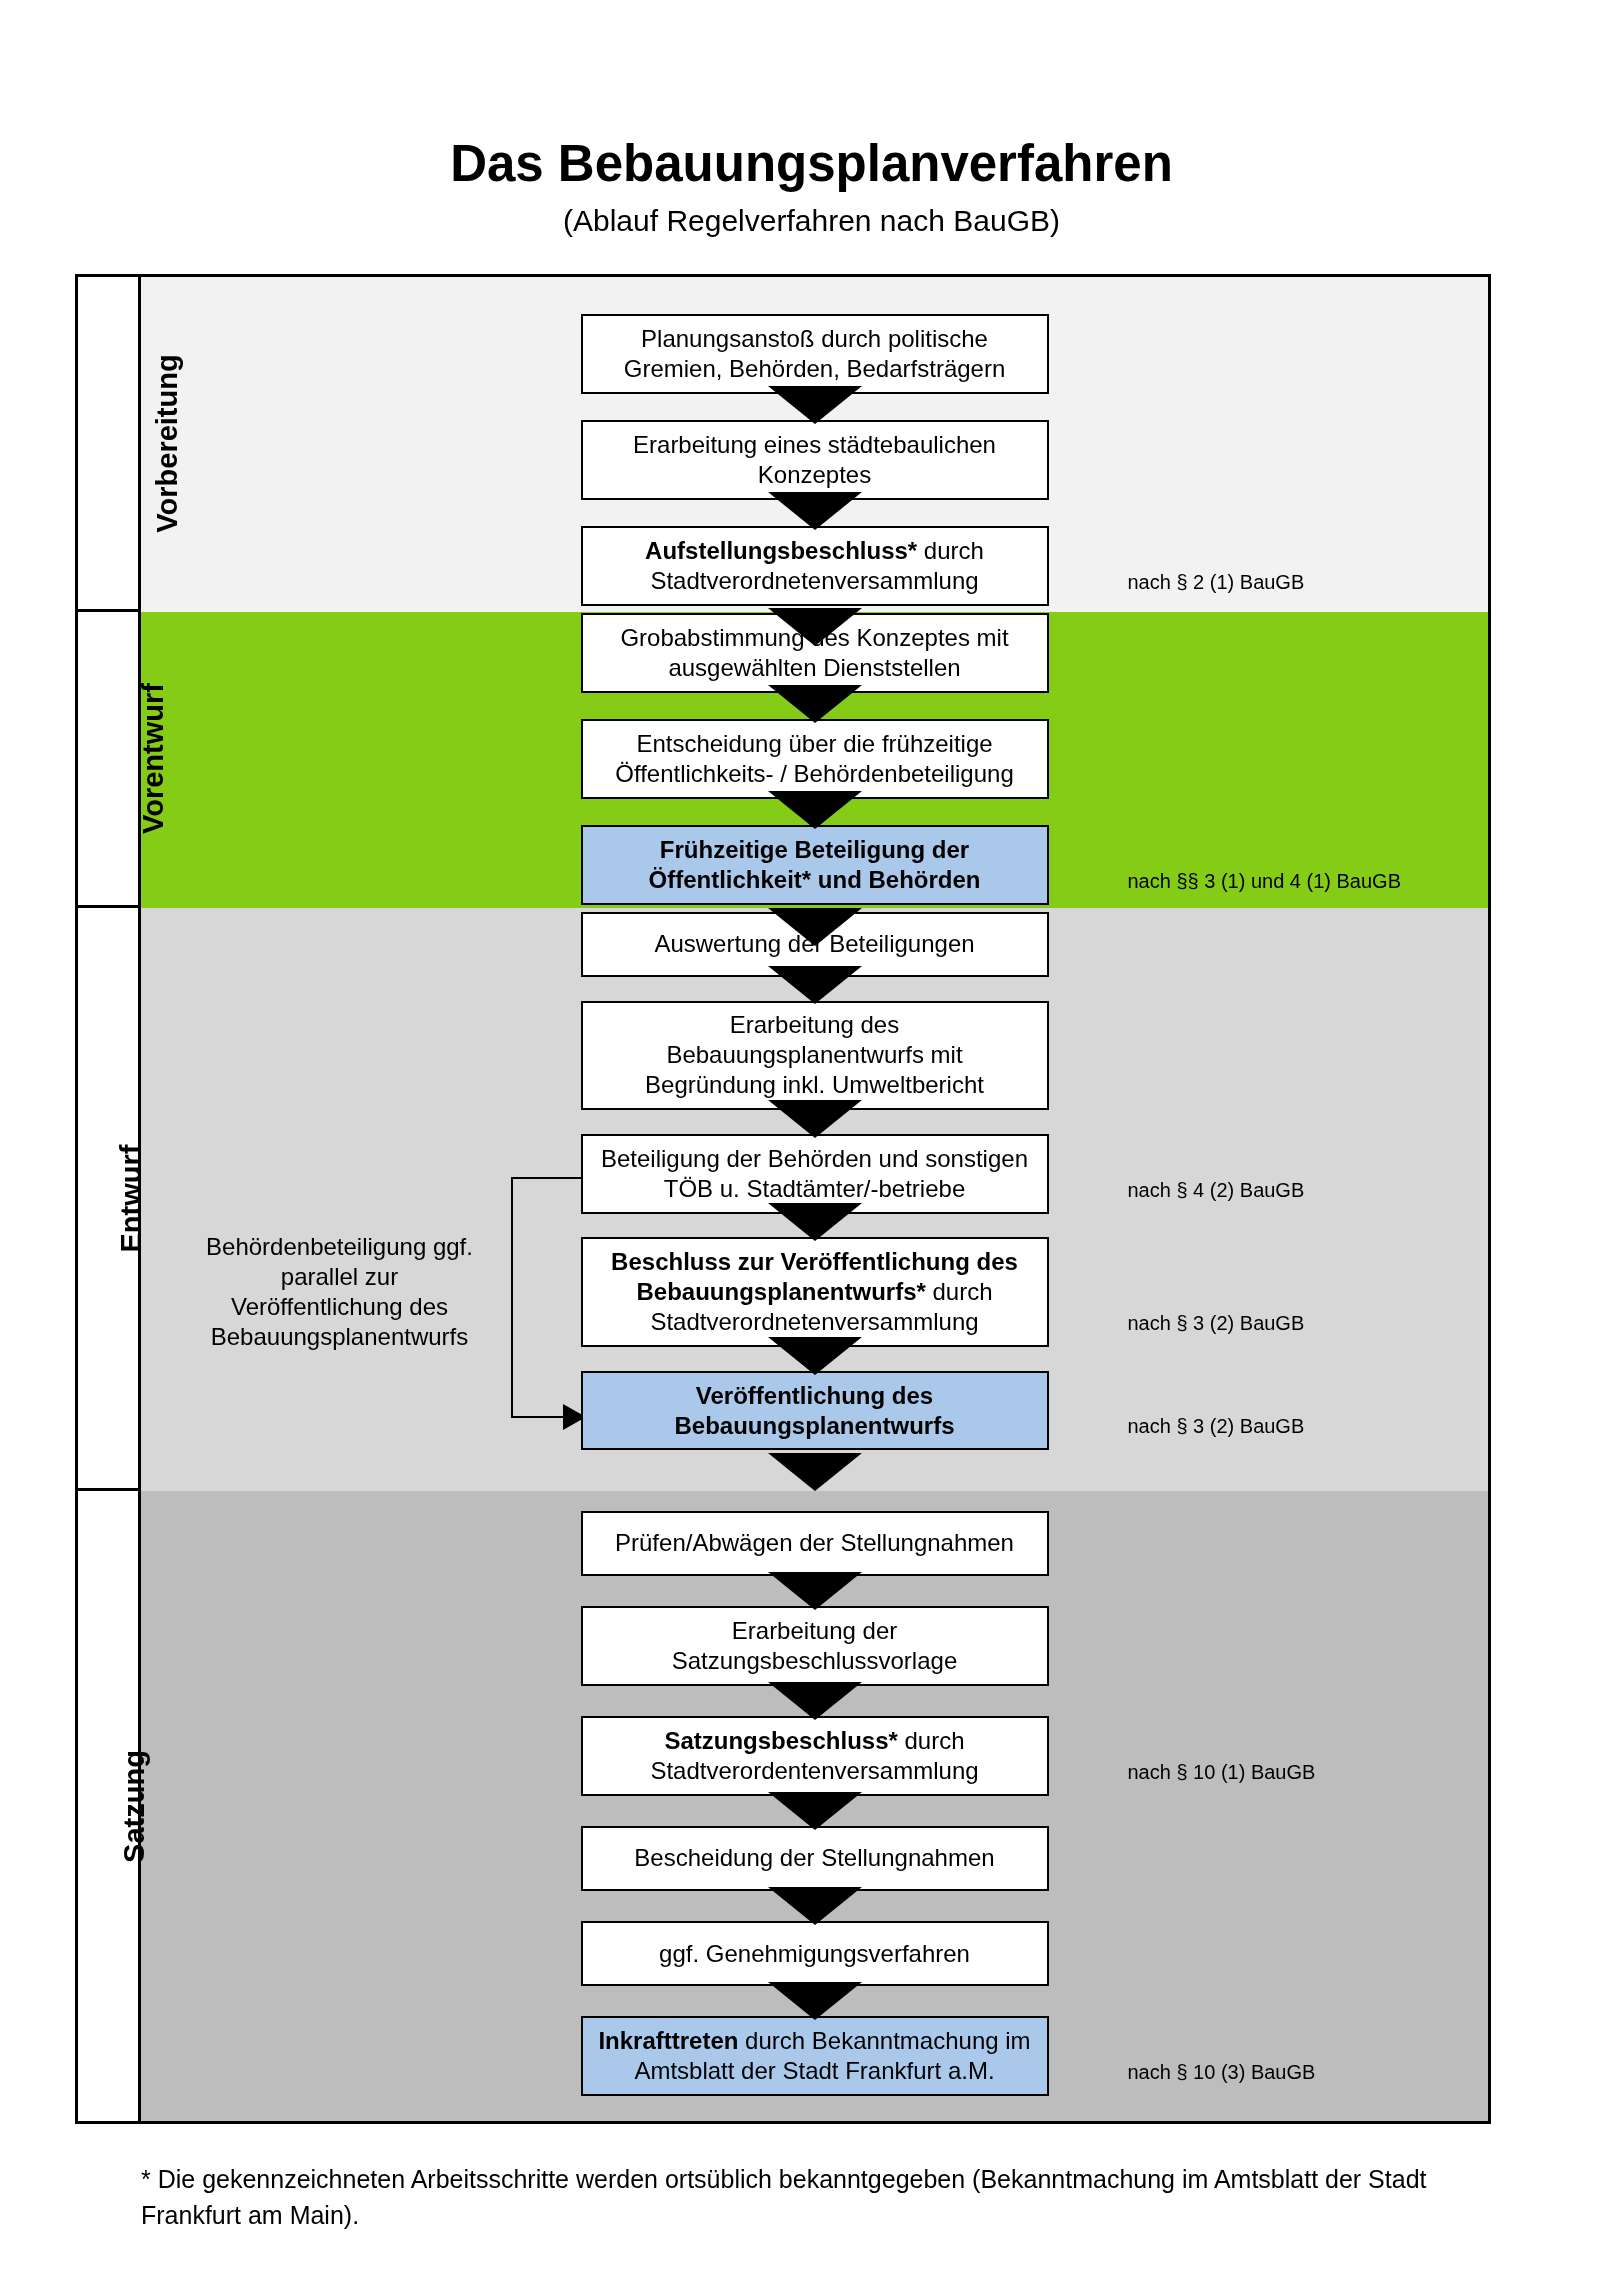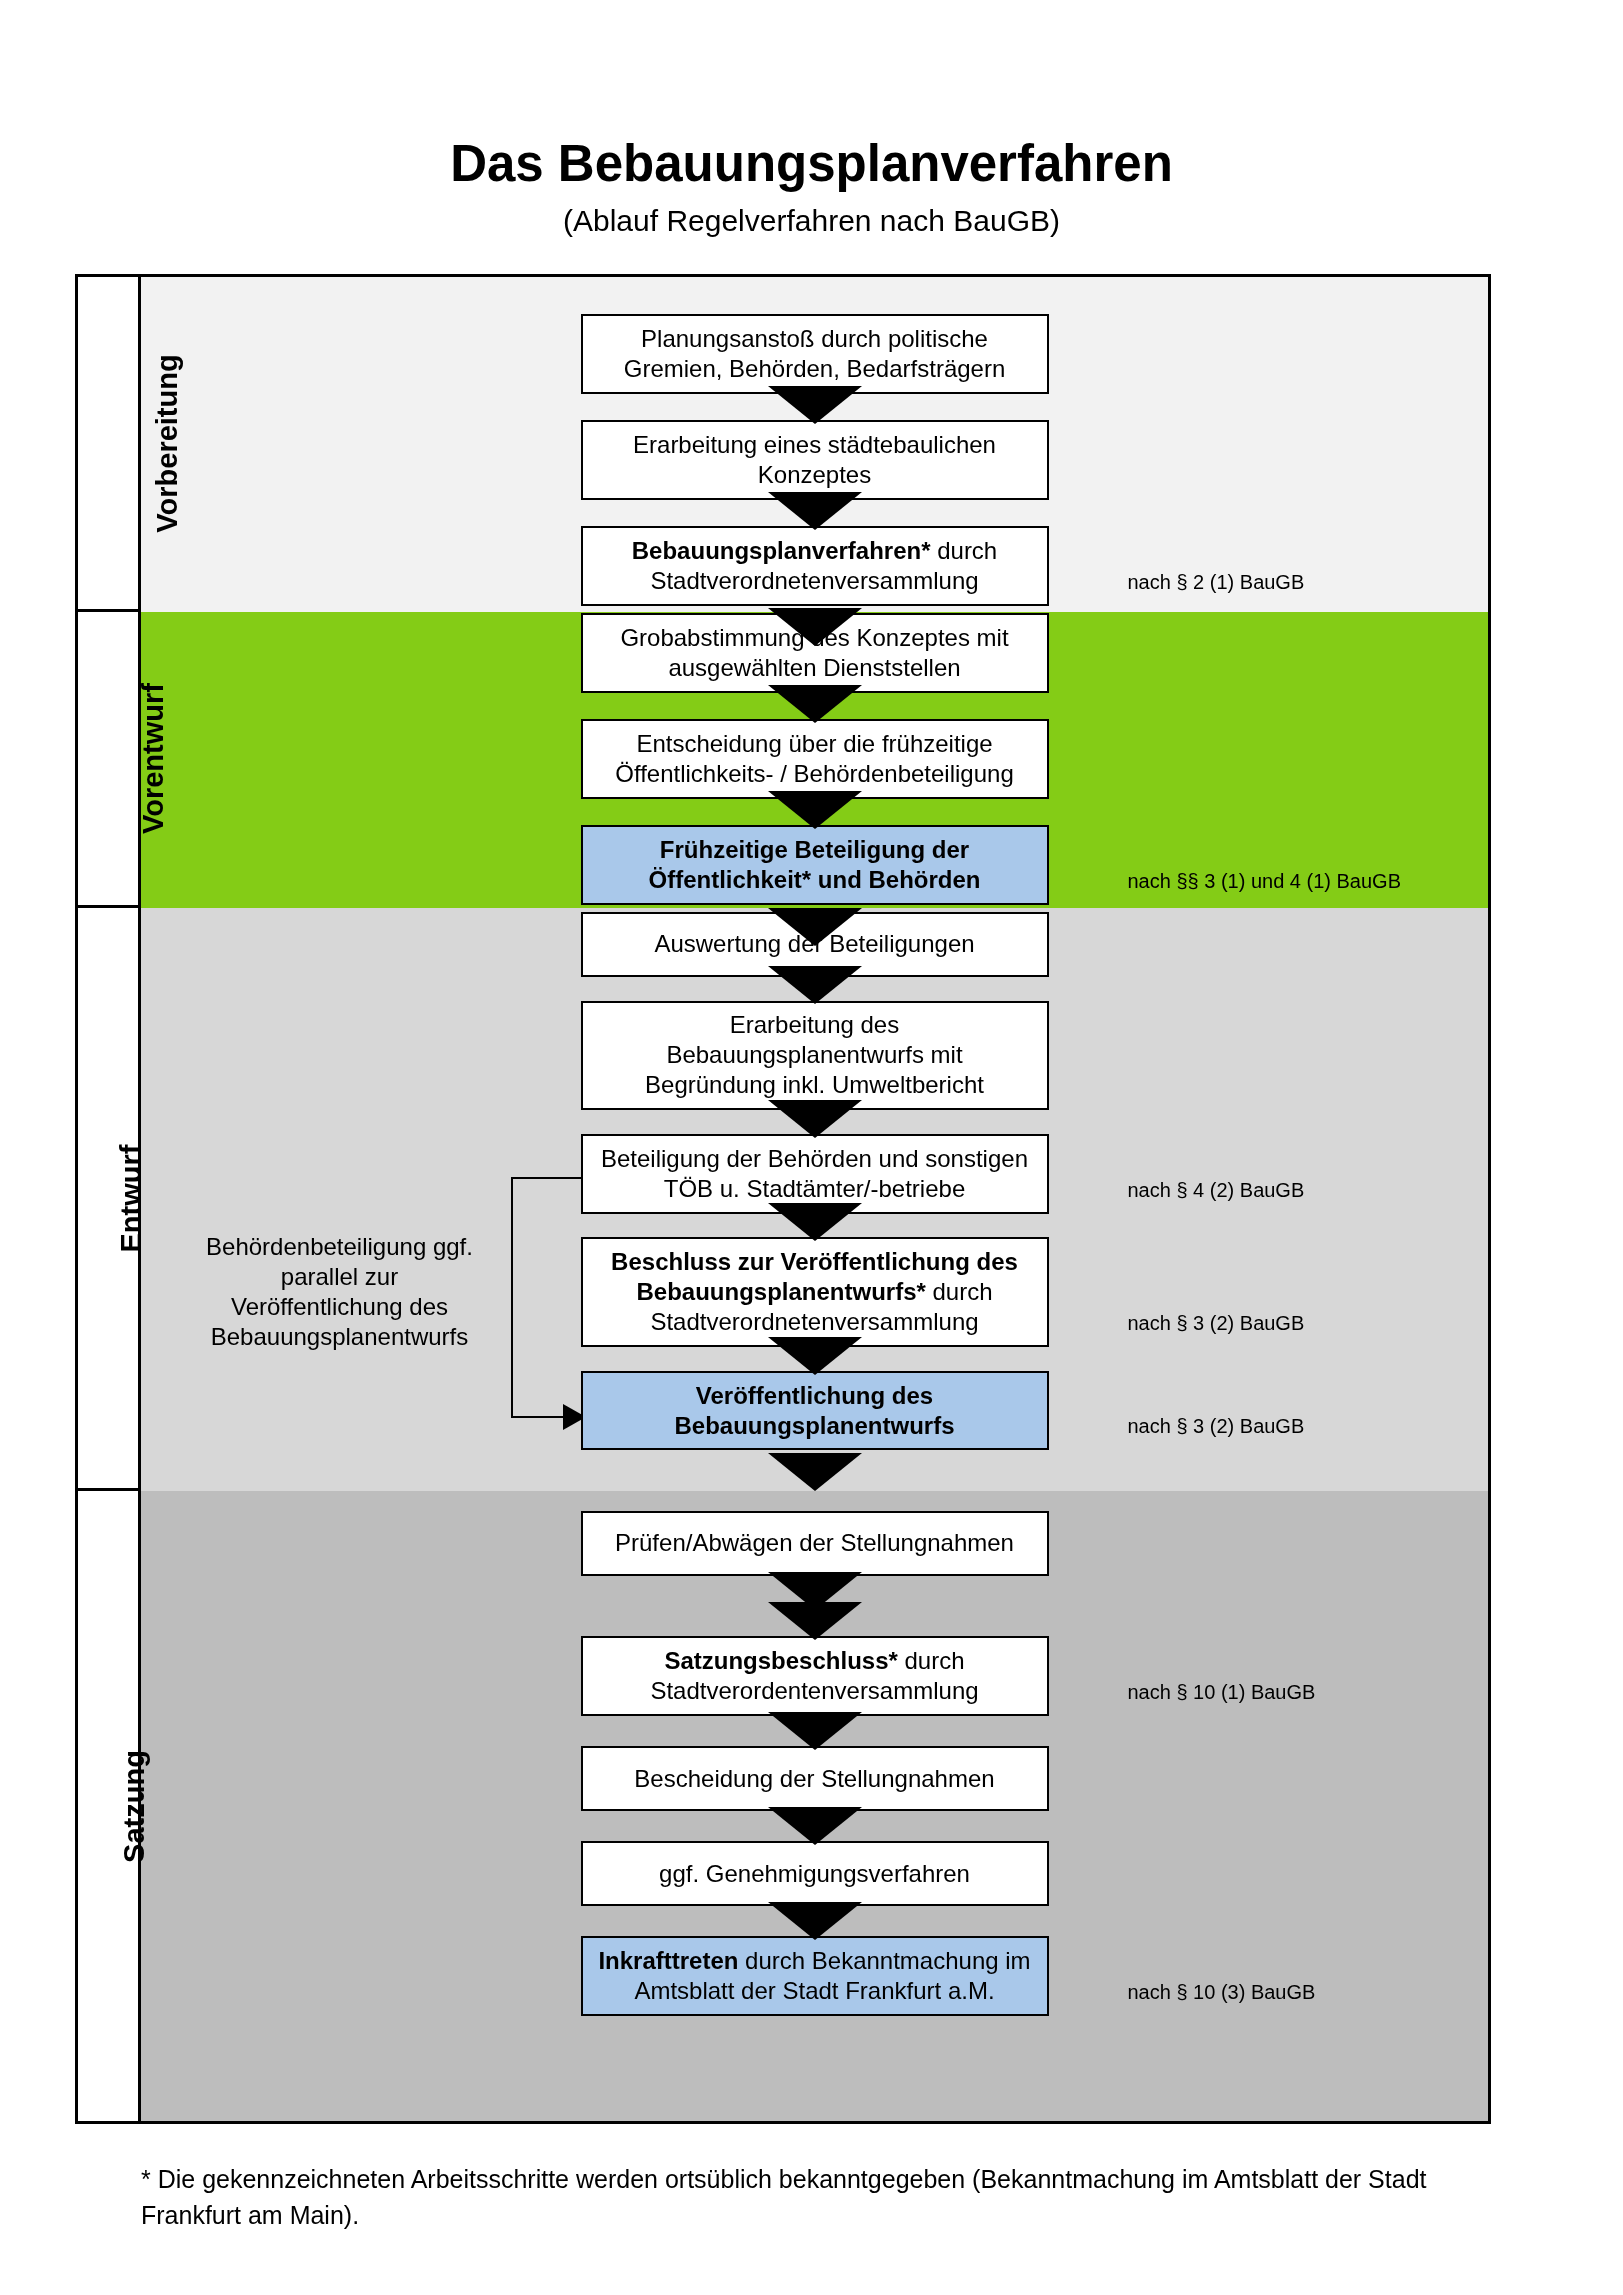--- a/index.html
+++ b/index.html
@@ -116,21 +116,21 @@
         </div>
         <div class="arrow"></div>
         <div class="step">
           <div class="box">
             <div><span>Erarbeitung eines städtebaulichen Konzeptes</span></div>
           </div>
         </div>
         <div class="arrow"></div>
         <div class="step">
           <div class="box">
-            <div><span class="bb">Bebauungsplanverfahren*</span><span> durch Stadtverordnetenversammlung</span></div>
+            <div><span class="bb">Aufstellungsbeschluss*</span><span> durch Stadtverordnetenversammlung</span></div>
           </div>
           <div class="note">nach § 2 (1) BauGB</div>
         </div>
         <div class="arrow cross"></div>
       </div>
     </div>
 
     <div class="phase ph2">
       <div class="phase-label">
         <span>Vorentwurf</span>
@@ -207,20 +207,25 @@
       <div class="phase-label">
         <span>Satzung</span>
       </div>
       <div class="phase-content">
         <div class="step">
           <div class="box">
             <div><span>Prüfen/Abwägen der Stellungnahmen</span></div>
           </div>
         </div>
         <div class="arrow"></div>
+        <div class="step">
+          <div class="box">
+            <div><span>Erarbeitung der Satzungsbeschlussvorlage</span></div>
+          </div>
+        </div>
         <div class="arrow"></div>
         <div class="step">
           <div class="box">
             <div><span class="bb">Satzungsbeschluss*</span><span> durch Stadtverordentenversammlung</span></div>
           </div>
           <div class="note">nach § 10 (1) BauGB</div>
         </div>
         <div class="arrow"></div>
         <div class="step">
           <div class="box">

